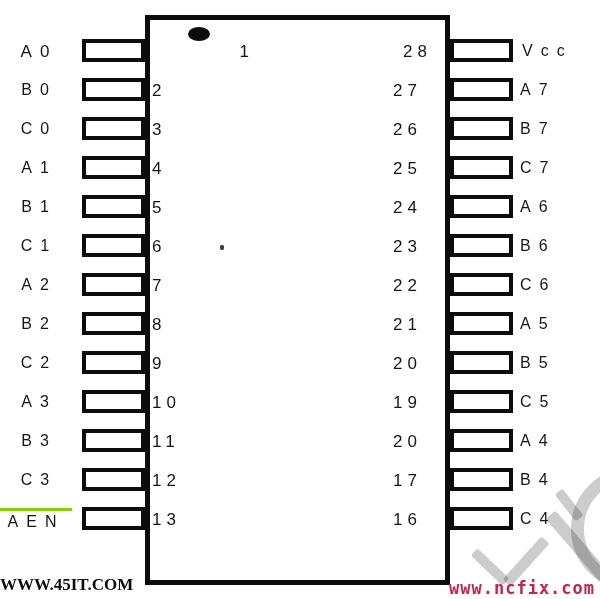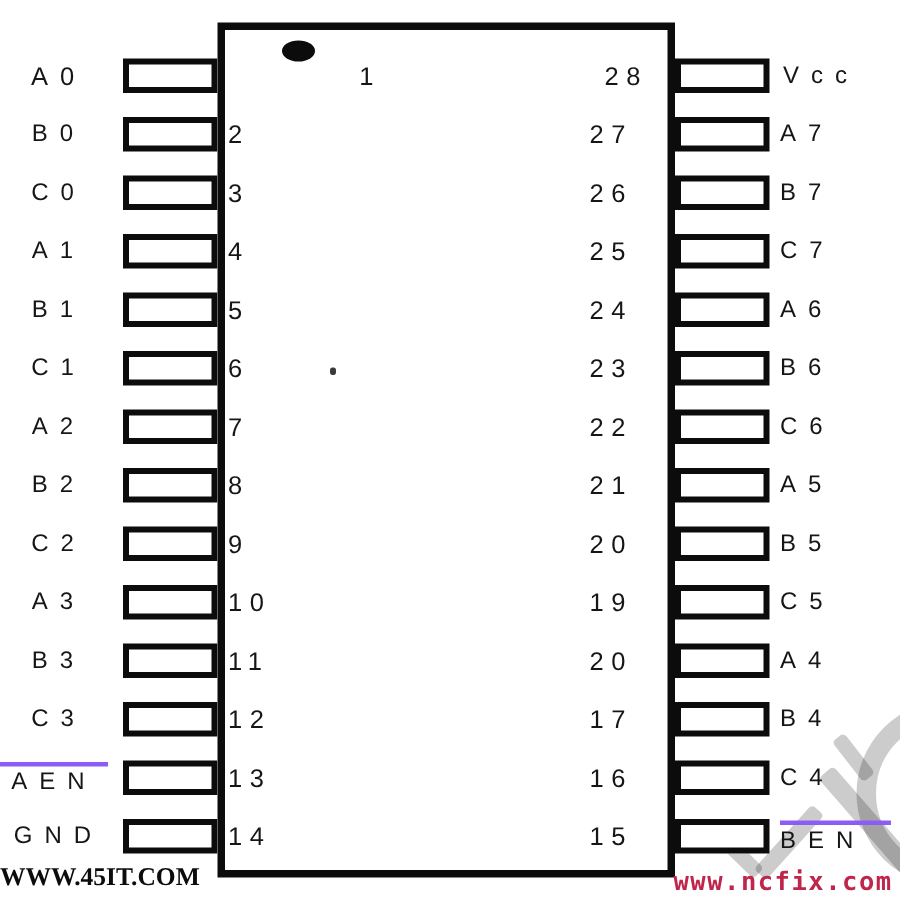--- a/index.html
+++ b/index.html
@@ -37,21 +37,21 @@
     font-size:16px; letter-spacing:8px; white-space:nowrap; line-height:1;
   }
   .left .plabel{ left:0; width:78px; text-align:center; }
   .right .plabel{ left:520px; text-align:left; }
   .pnum{
     position:absolute; top:50%; transform:translateY(-50%);
     font-size:17px; letter-spacing:5px; white-space:nowrap; line-height:1;
   }
   .left .pnum{ left:152px; }
   .right .pnum{ left:320px; width:102px; text-align:right; }
-  .overline{ border-top:3px solid #8b5cf6; padding-top:3px; }
+  .overline{ border-top:3px solid #84cc16; padding-top:3px; }
   .left .plabel.overline{ width:72px; }
   .right .plabel.overline{ width:74px; }
   
   .wm-gray{ position:absolute; z-index:1; }
   .arc{
     left:571px; top:467px; width:98px; height:98px;
     border:13px solid rgba(0,0,0,0.20); border-radius:50%;
   }
   .bar{ background:rgba(0,0,0,0.20); border-radius:3px; }
   .bar1{ left:536px; top:540px; width:84px; height:13px; transform:rotate(49deg); }
@@ -197,27 +197,19 @@
 
     <div class="prow">
       <span class="left"><span class="plabel overline">AEN</span>
       <span class="pbox"></span>
       <span class="pnum">13</span></span>
       <span class="right"><span class="pnum">16</span>
       <span class="pbox"></span>
       <span class="plabel">C4</span></span>
     </div>
 
-    <div class="prow">
-      <span class="left"><span class="plabel">GND</span>
-      <span class="pbox"></span>
-      <span class="pnum">14</span></span>
-      <span class="right"><span class="pnum">15</span>
-      <span class="pbox"></span>
-      <span class="plabel overline">BEN</span></span>
-    </div>
 
   </div>
 
   <div class="wm-45it">WWW.45IT.COM</div>
   <div class="wm-ncfix" style="color: rgb(192, 37, 76);">www.ncfix.com</div>
 
 </div>
 
 </body></html>

